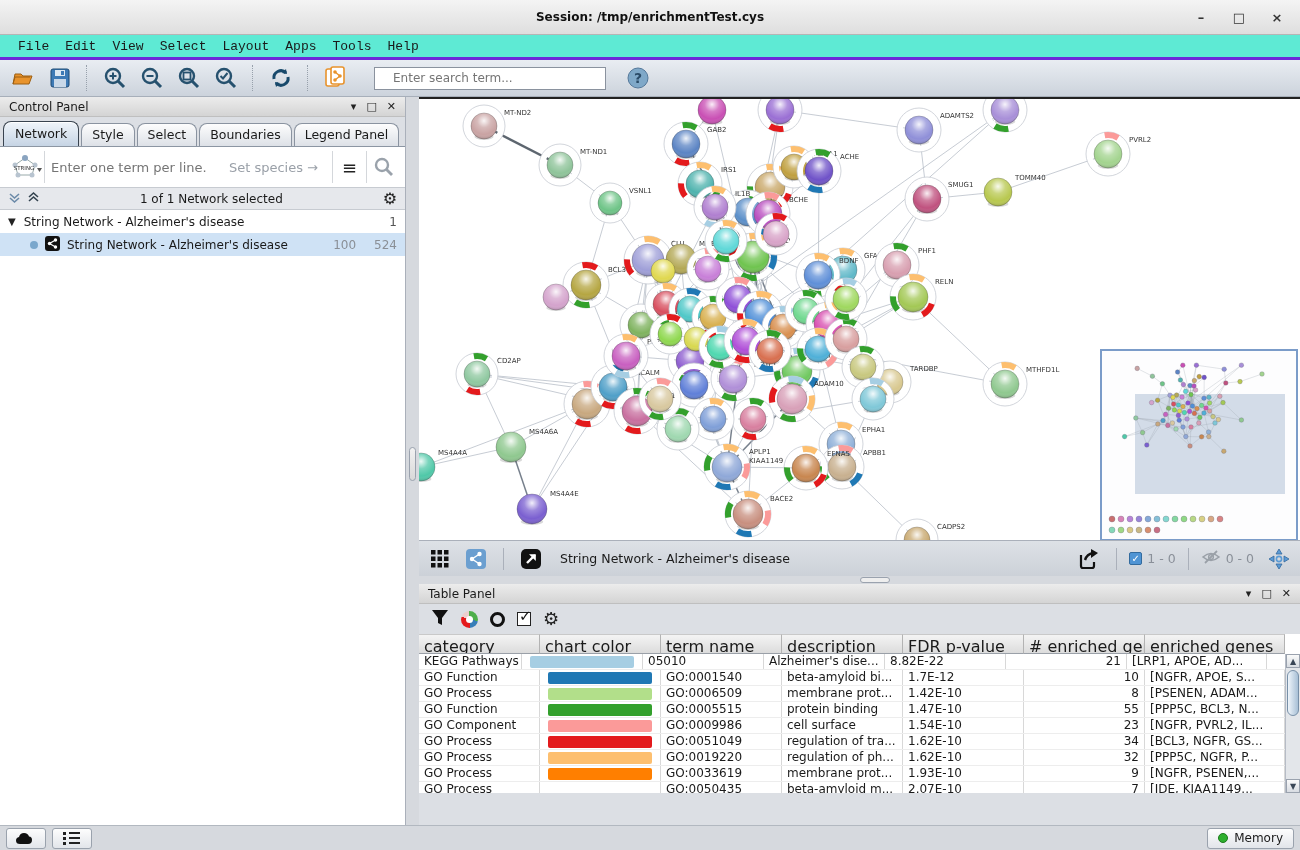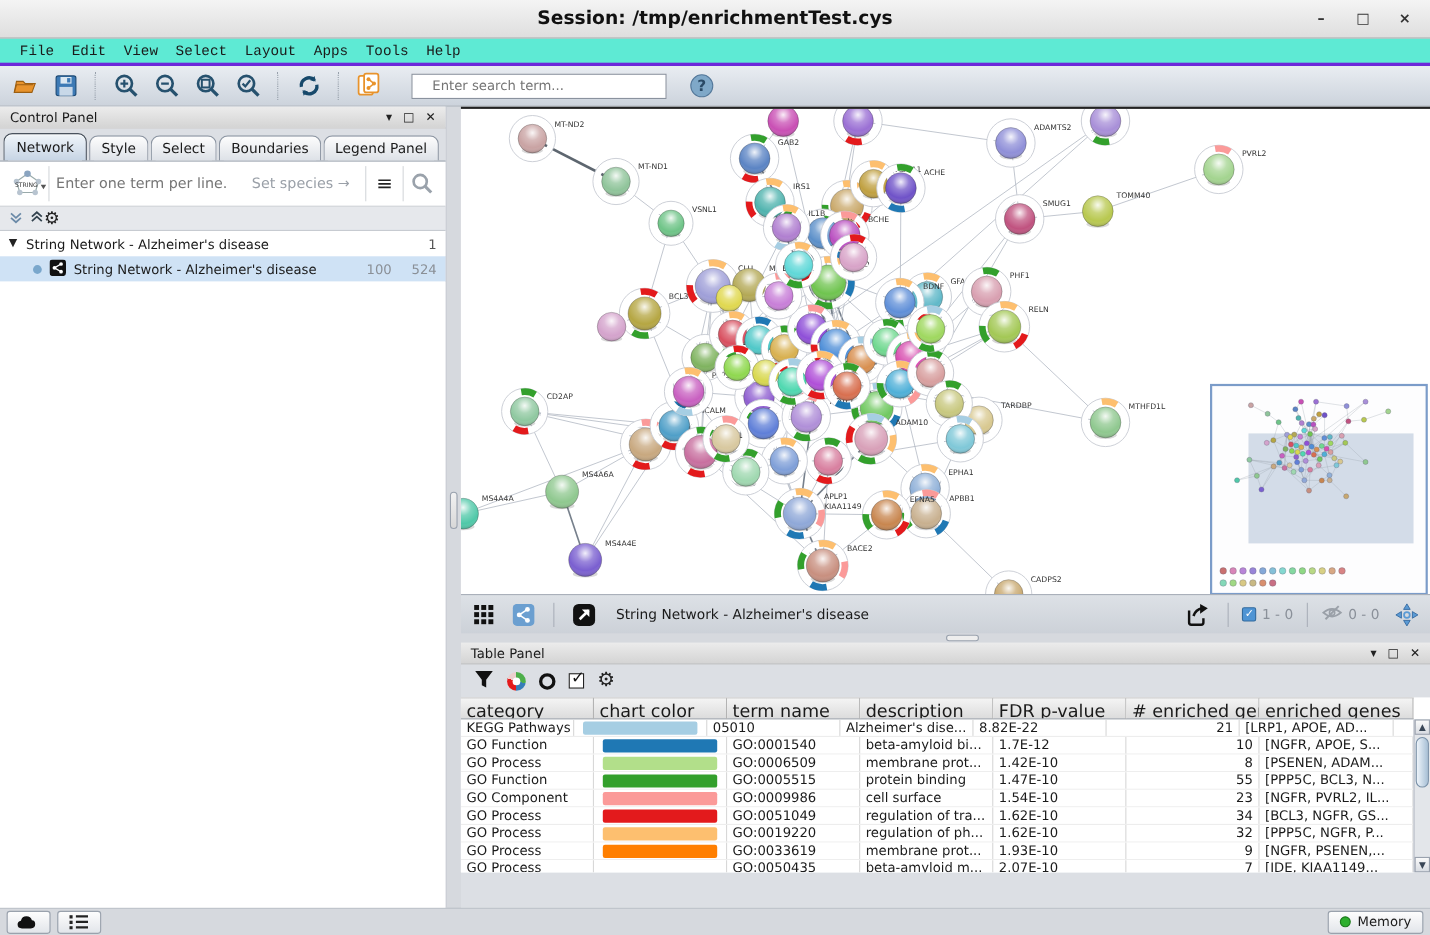--- a/index.html
+++ b/index.html
@@ -1,21 +1,21 @@
 <!DOCTYPE html>
 <html><head>
 <meta charset="utf-8">
 <style>
   * { box-sizing: border-box; margin:0; padding:0; user-select:none; }
   html,body { width:1300px; height:850px; overflow:hidden; }
   body { font-family:"DejaVu Sans","Liberation Sans",sans-serif; font-size:12px; background:#d6d9de; color:#1a1a1a; cursor:default; }
 
   
   .titlebar { height:35px; background:linear-gradient(#f4f4f4,#dedede); border-bottom:1px solid #b5b5b5; position:relative; display:flex; align-items:center; }
-  .titlebar .title { position:absolute; left:0; right:0; text-align:center; font-weight:bold; font-size:17px; color:#111; }
+  .titlebar .title { position:absolute; left:0; right:0; text-align:center; font-weight:bold; font-size:12px; color:#111; }
   .winbtns { margin-left:auto; display:flex; gap:24px; padding-right:16px; z-index:2; font-size:13px; color:#333; font-weight:bold; }
   .winbtns span { width:14px; text-align:center; }
 
   
   .menubar { height:25px; background:#5eead4; border-bottom:3px solid #6d28d9; display:flex; align-items:center; padding-left:10px;font-family:Liberation Mono, monospace; }
   .menu-item { padding:3px 8px; font-size:13px; }
 
   
   .toolbar { height:37px; background:linear-gradient(#e9edf2,#ccd3dc); border-bottom:1px solid #a7afba; display:flex; align-items:center; padding:0 8px; gap:7px; }
   .tbtn { width:30px; height:28px; display:flex; align-items:center; justify-content:center; border-radius:3px; }
@@ -246,20 +246,21 @@
 
     <div class="selector-bar">
       <span><svg width="13" height="13">
             <path d="M2 3 L6.5 7 L11 3" fill="none" stroke="#6b8aa8" stroke-width="1.6"></path>
             <path d="M2 7 L6.5 11 L11 7" fill="none" stroke="#6b8aa8" stroke-width="1.6"></path>
           </svg></span>
       <span style="margin-left:6px"><svg width="13" height="13">
             <path d="M2 10 L6.5 6 L11 10" fill="none" stroke="#33434f" stroke-width="1.6"></path>
             <path d="M2 6 L6.5 2 L11 6" fill="none" stroke="#33434f" stroke-width="1.6"></path>
           </svg></span>
+      <span class="status">1 of 1 Network selected</span>
       <span class="gear">⚙</span>
     </div>
 
     <div class="tree-row">
       <span style="margin-right:8px;font-size:10px;color:#222">▼</span>
       <span>String Network - Alzheimer's disease</span>
       <span class="tree-count">1</span>
     </div>
     <div class="tree-row child">
       <span class="dot"></span>

